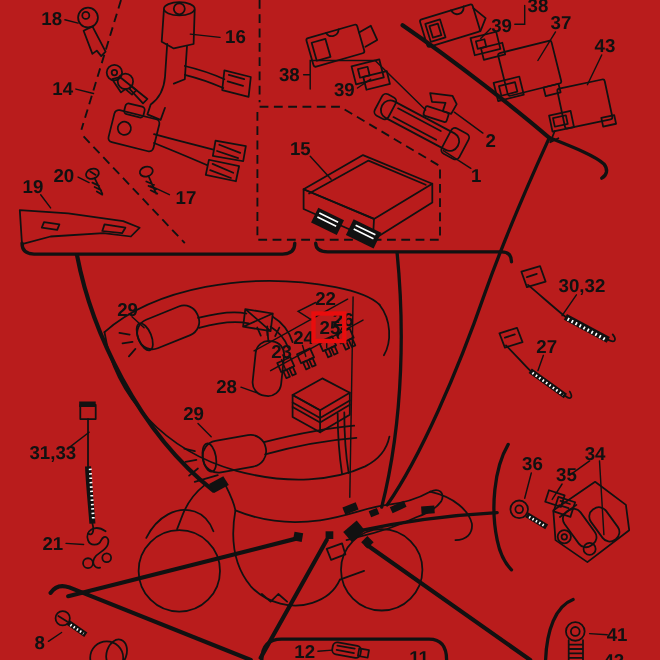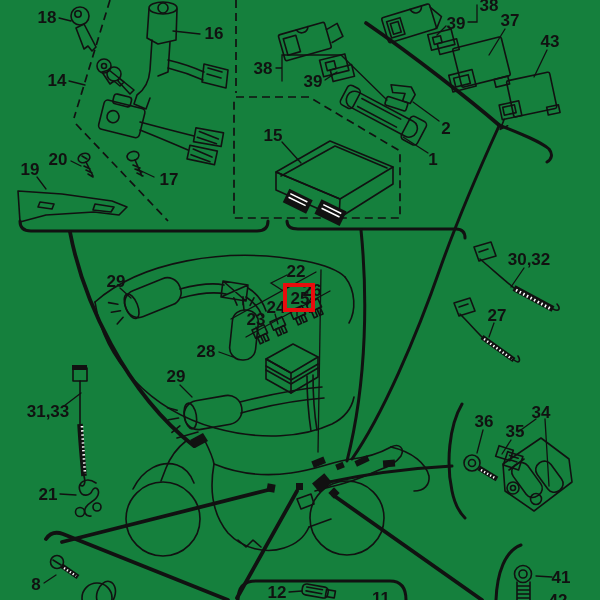--- a/index.html
+++ b/index.html
@@ -1,16 +1,16 @@
 <!DOCTYPE html>
 <html><head>
 <meta charset="utf-8">
 <style>
   html,body{margin:0;padding:0;background:#fff}
-  .stage{position:relative;width:600px;height:600px;background:#15803d;overflow:hidden}
+  .stage{position:relative;width:600px;height:600px;background:#b91c1c;overflow:hidden}
   svg{display:block}
   .ln{fill:none;stroke:#111;stroke-width:1.6;stroke-linejoin:round;stroke-linecap:round}
   .thin{fill:none;stroke:#111;stroke-width:1.3;stroke-linecap:round}
   .med{fill:none;stroke:#111;stroke-width:3;stroke-linecap:round}
   .thk{fill:none;stroke:#111;stroke-width:3.8;stroke-linecap:round}
   .dash{fill:none;stroke:#111;stroke-width:1.7;stroke-dasharray:8,5}
   .lbl{font:700 17px "Liberation Sans",sans-serif;fill:#111;text-anchor:middle}
 </style>
 </head>
 <body>

